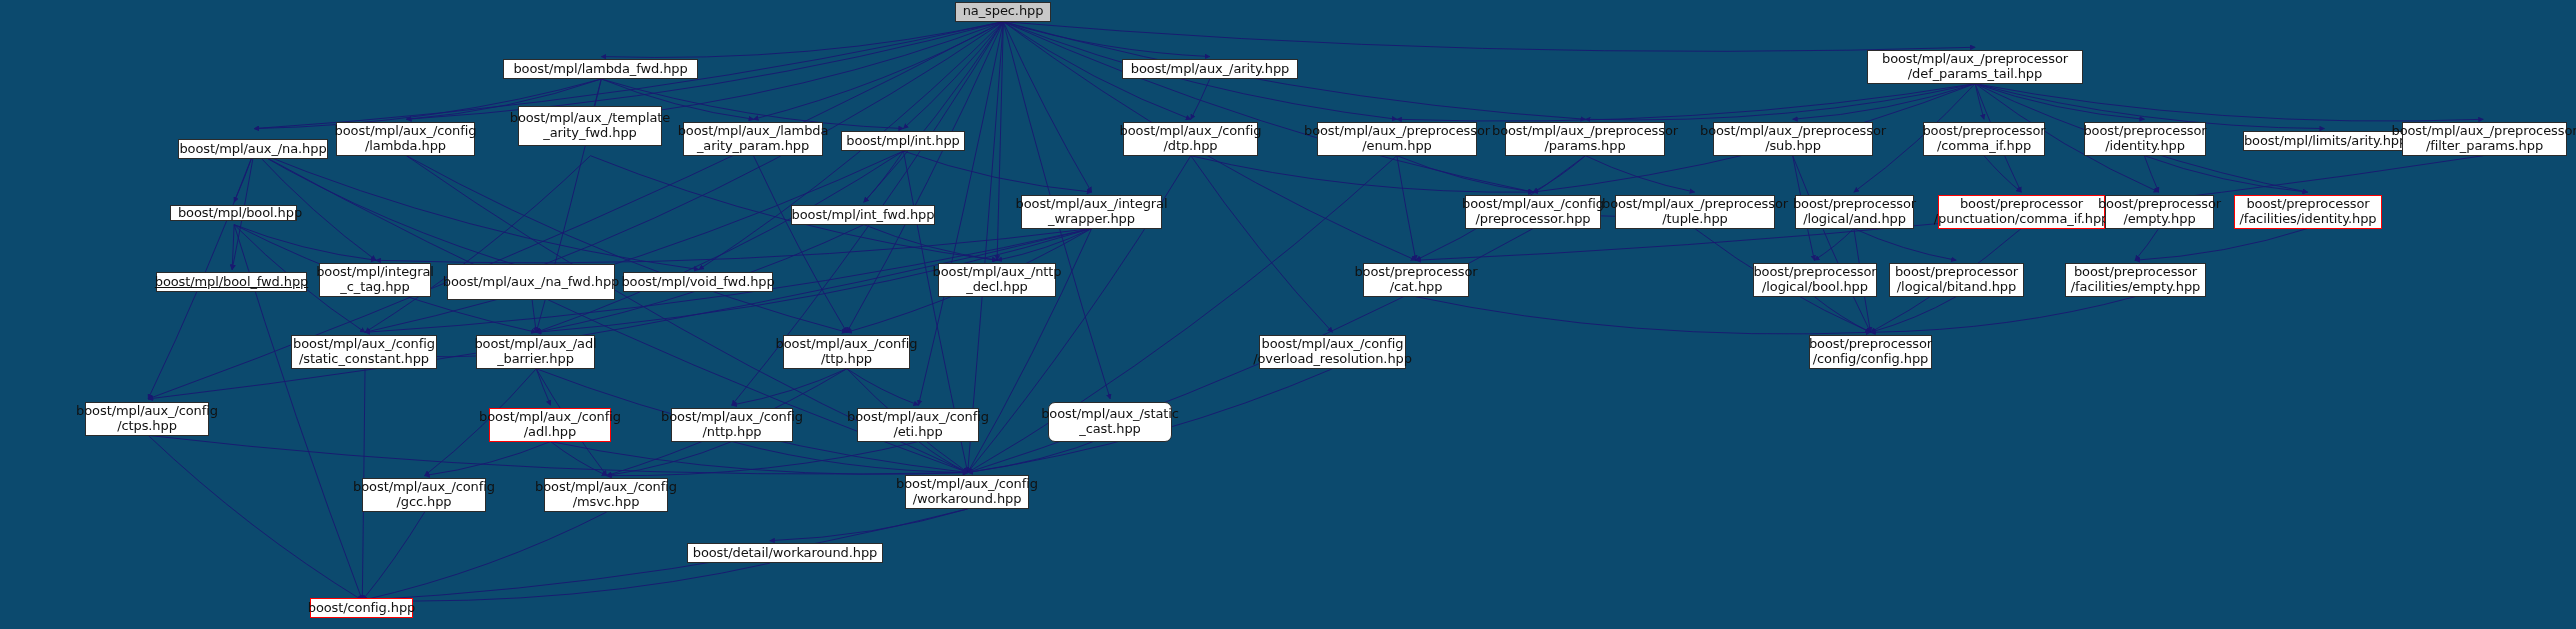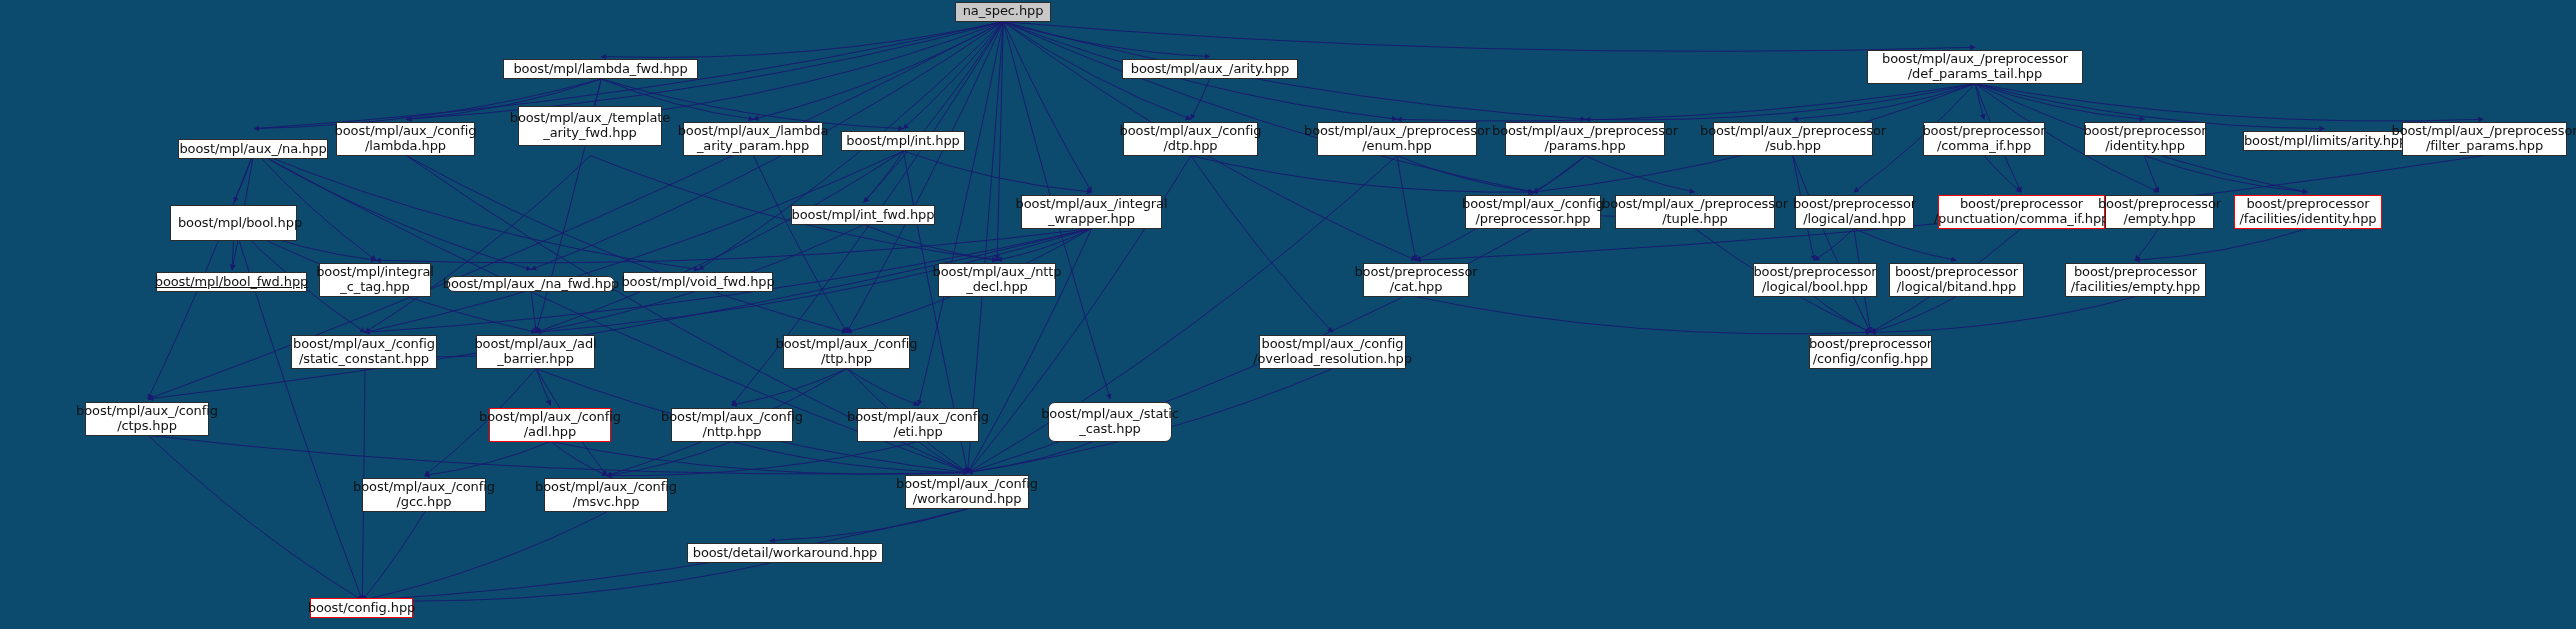--- a/index.html
+++ b/index.html
@@ -213,40 +213,40 @@
 /params.hpp</div>
       <div class="gnode" style="left: 1713px; top: 122px; width: 160px; height: 34px;">boost/mpl/aux_/preprocessor
 /sub.hpp</div>
       <div class="gnode" style="left: 1923px; top: 122px; width: 122px; height: 34px;">boost/preprocessor
 /comma_if.hpp</div>
       <div class="gnode" style="left: 2084px; top: 122px; width: 122px; height: 34px;">boost/preprocessor
 /identity.hpp</div>
       <div class="gnode" style="left: 2243px; top: 131px; width: 165px; height: 20px;">boost/mpl/limits/arity.hpp</div>
       <div class="gnode" style="left: 2402px; top: 122px; width: 165px; height: 34px;">boost/mpl/aux_/preprocessor
 /filter_params.hpp</div>
-      <div class="gnode" style="left: 170px; top: 205px; width: 127px; height: 36px; padding-left: 16px;">boost/mpl/bool.hpp</div>
+      <div class="gnode" style="left: 170px; top: 205px; width: 127px; height: 16px; padding-left: 16px;">boost/mpl/bool.hpp</div>
       <div class="gnode" style="left: 791px; top: 205px; width: 144px; height: 20px;">boost/mpl/int_fwd.hpp</div>
       <div class="gnode" style="left: 1021px; top: 195px; width: 141px; height: 34px;">boost/mpl/aux_/integral
 _wrapper.hpp</div>
       <div class="gnode" style="left: 1465px; top: 195px; width: 136px; height: 34px;">boost/mpl/aux_/config
 /preprocessor.hpp</div>
       <div class="gnode" style="left: 1615px; top: 195px; width: 160px; height: 34px;">boost/mpl/aux_/preprocessor
 /tuple.hpp</div>
       <div class="gnode" style="left: 1795px; top: 195px; width: 119px; height: 34px;">boost/preprocessor
 /logical/and.hpp</div>
       <div class="gnode alert" style="left: 1938px; top: 195px; width: 167px; height: 34px;">boost/preprocessor
 /punctuation/comma_if.hpp</div>
       <div class="gnode" style="left: 2105px; top: 195px; width: 109px; height: 34px;">boost/preprocessor
 /empty.hpp</div>
       <div class="gnode alert" style="left: 2234px; top: 195px; width: 148px; height: 34px;">boost/preprocessor
 /facilities/identity.hpp</div>
       <div class="gnode" style="left: 156px; top: 272px; width: 151px; height: 20px; text-decoration: underline;">boost/mpl/bool_fwd.hpp</div>
       <div class="gnode" style="left: 319px; top: 263px; width: 112px; height: 34px;">boost/mpl/integral
 _c_tag.hpp</div>
-      <div class="gnode" style="left: 447px; top: 276px; width: 168px; height: 16px; border-radius: 7px;">boost/mpl/aux_/na_fwd.hpp</div>
+      <div class="gnode" style="left: 447px; top: 264px; width: 168px; height: 36px;">boost/mpl/aux_/na_fwd.hpp</div>
       <div class="gnode" style="left: 623px; top: 272px; width: 150px; height: 20px;">boost/mpl/void_fwd.hpp</div>
       <div class="gnode" style="left: 938px; top: 263px; width: 118px; height: 34px;">boost/mpl/aux_/nttp
 _decl.hpp</div>
       <div class="gnode" style="left: 1363px; top: 263px; width: 106px; height: 34px;">boost/preprocessor
 /cat.hpp</div>
       <div class="gnode" style="left: 1753px; top: 263px; width: 124px; height: 34px;">boost/preprocessor
 /logical/bool.hpp</div>
       <div class="gnode" style="left: 1889px; top: 263px; width: 135px; height: 34px;">boost/preprocessor
 /logical/bitand.hpp</div>
       <div class="gnode" style="left: 2065px; top: 263px; width: 141px; height: 34px;">boost/preprocessor

